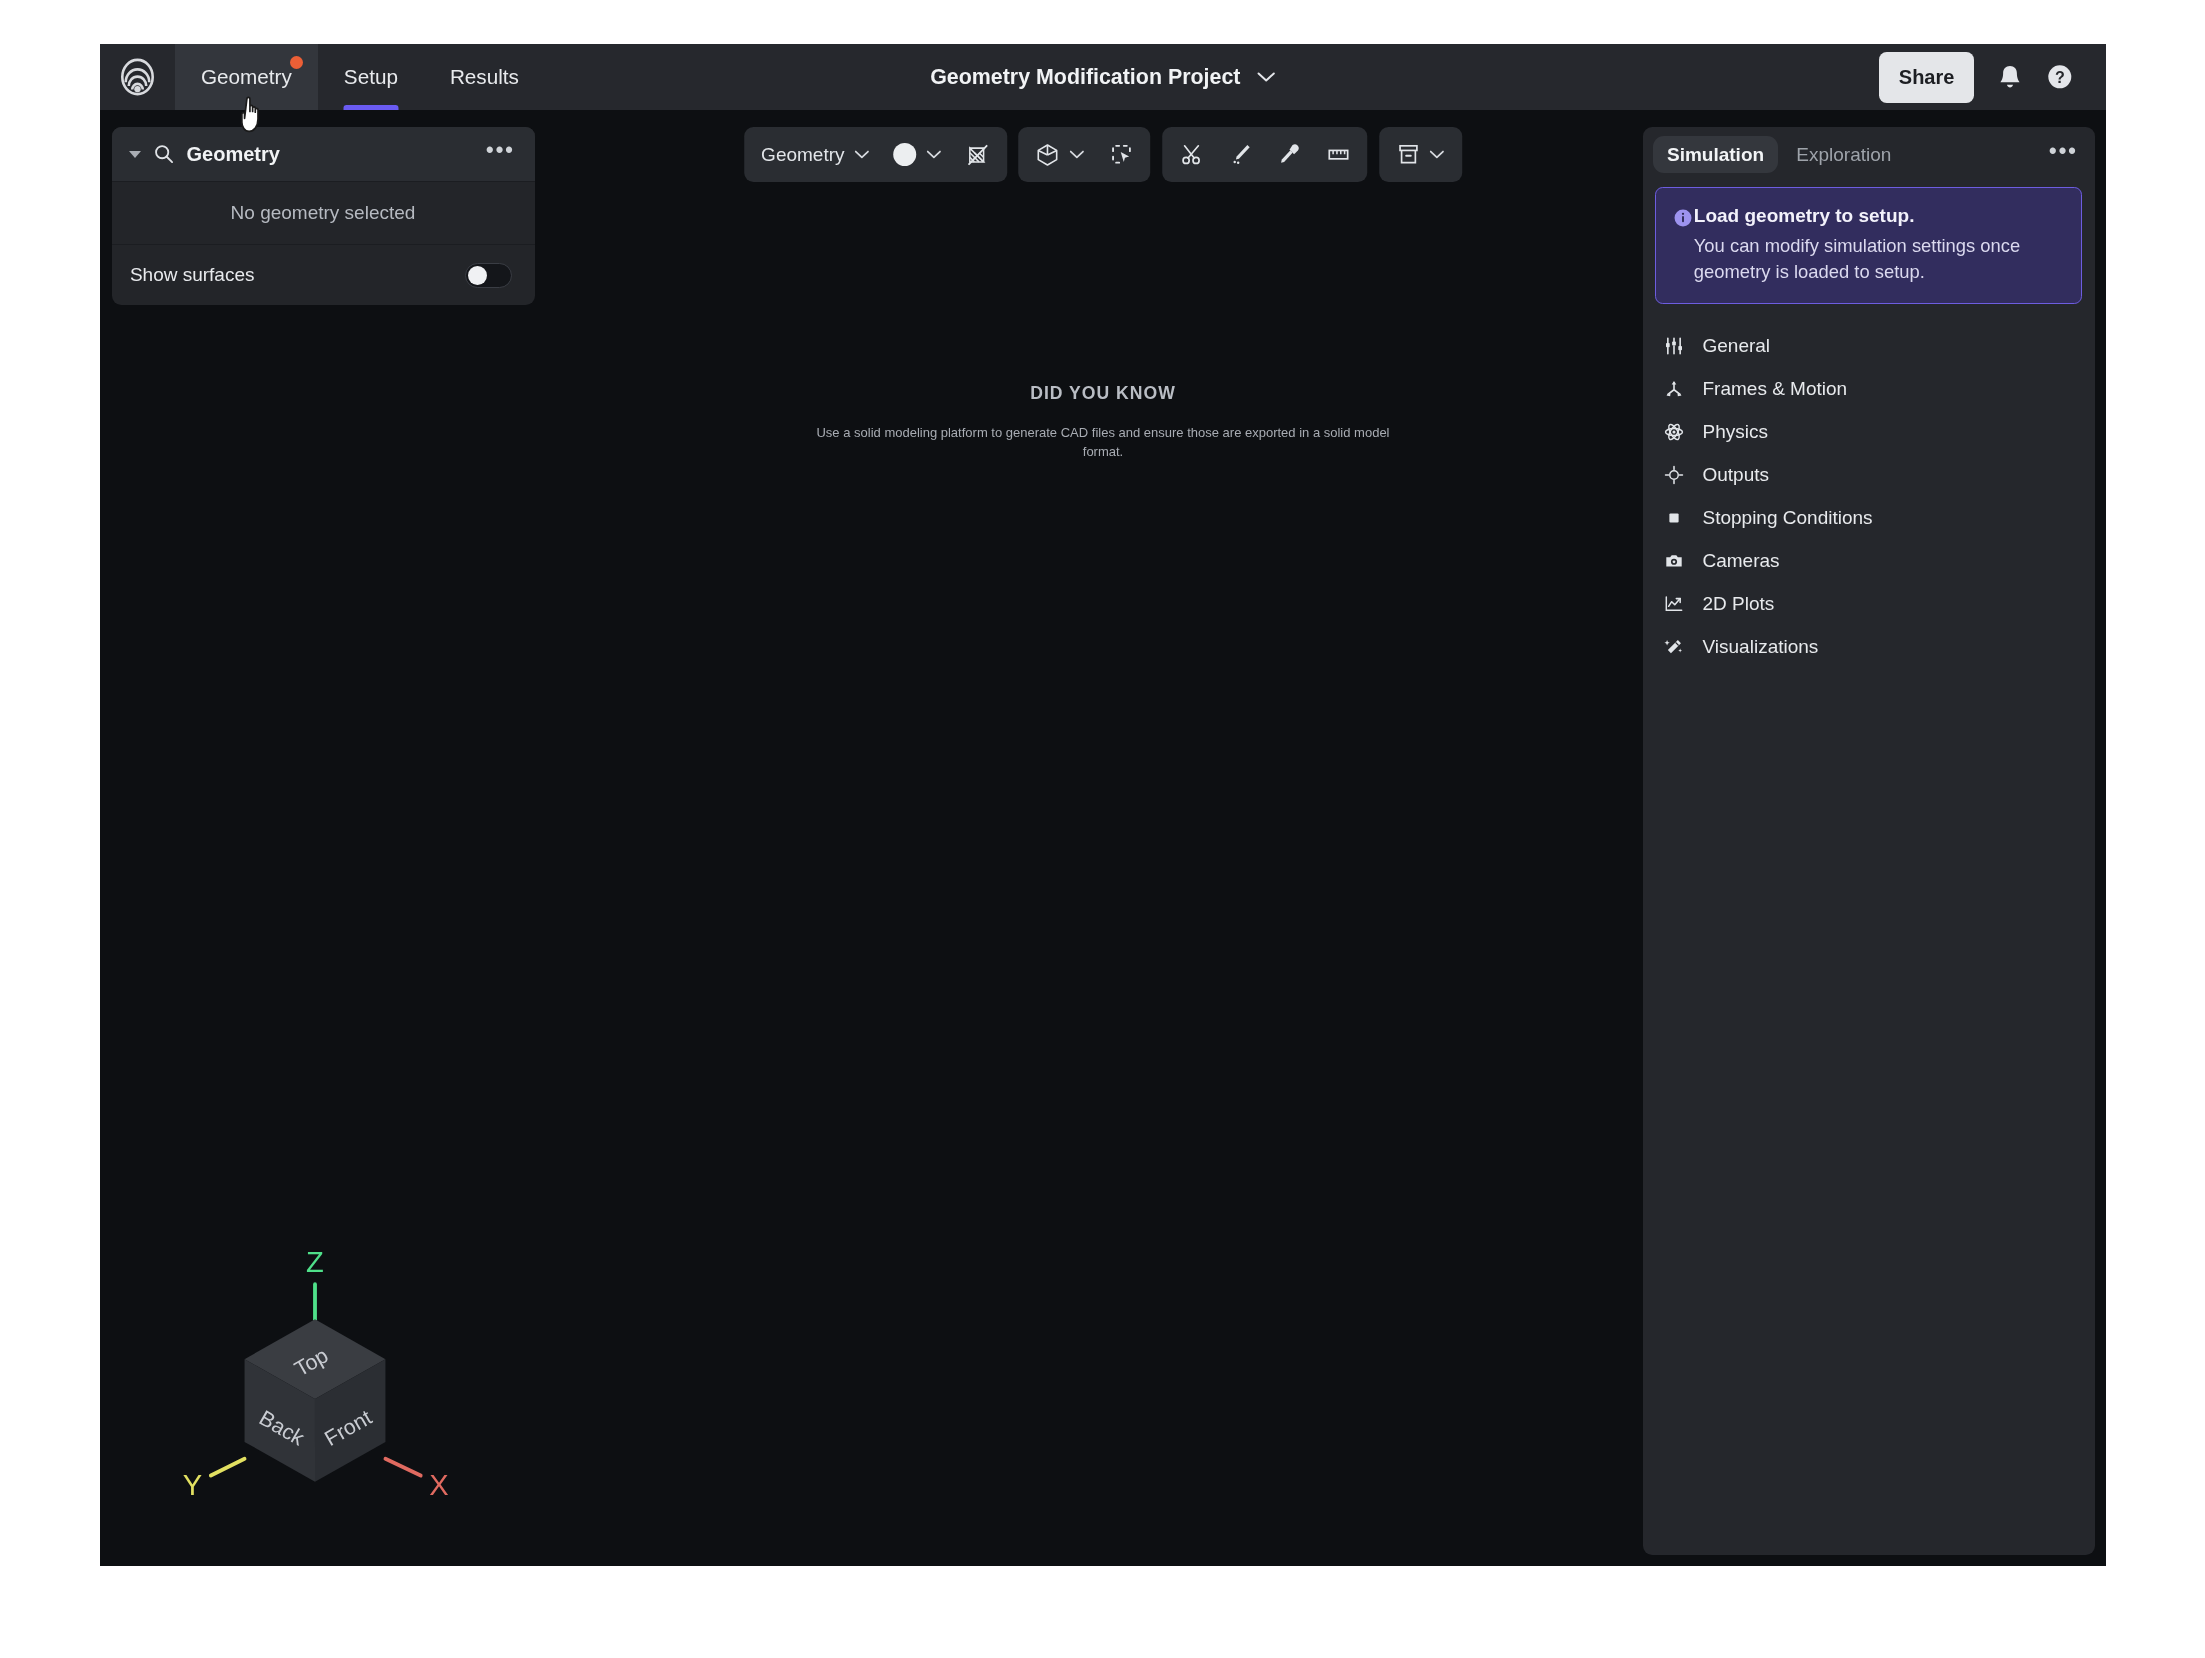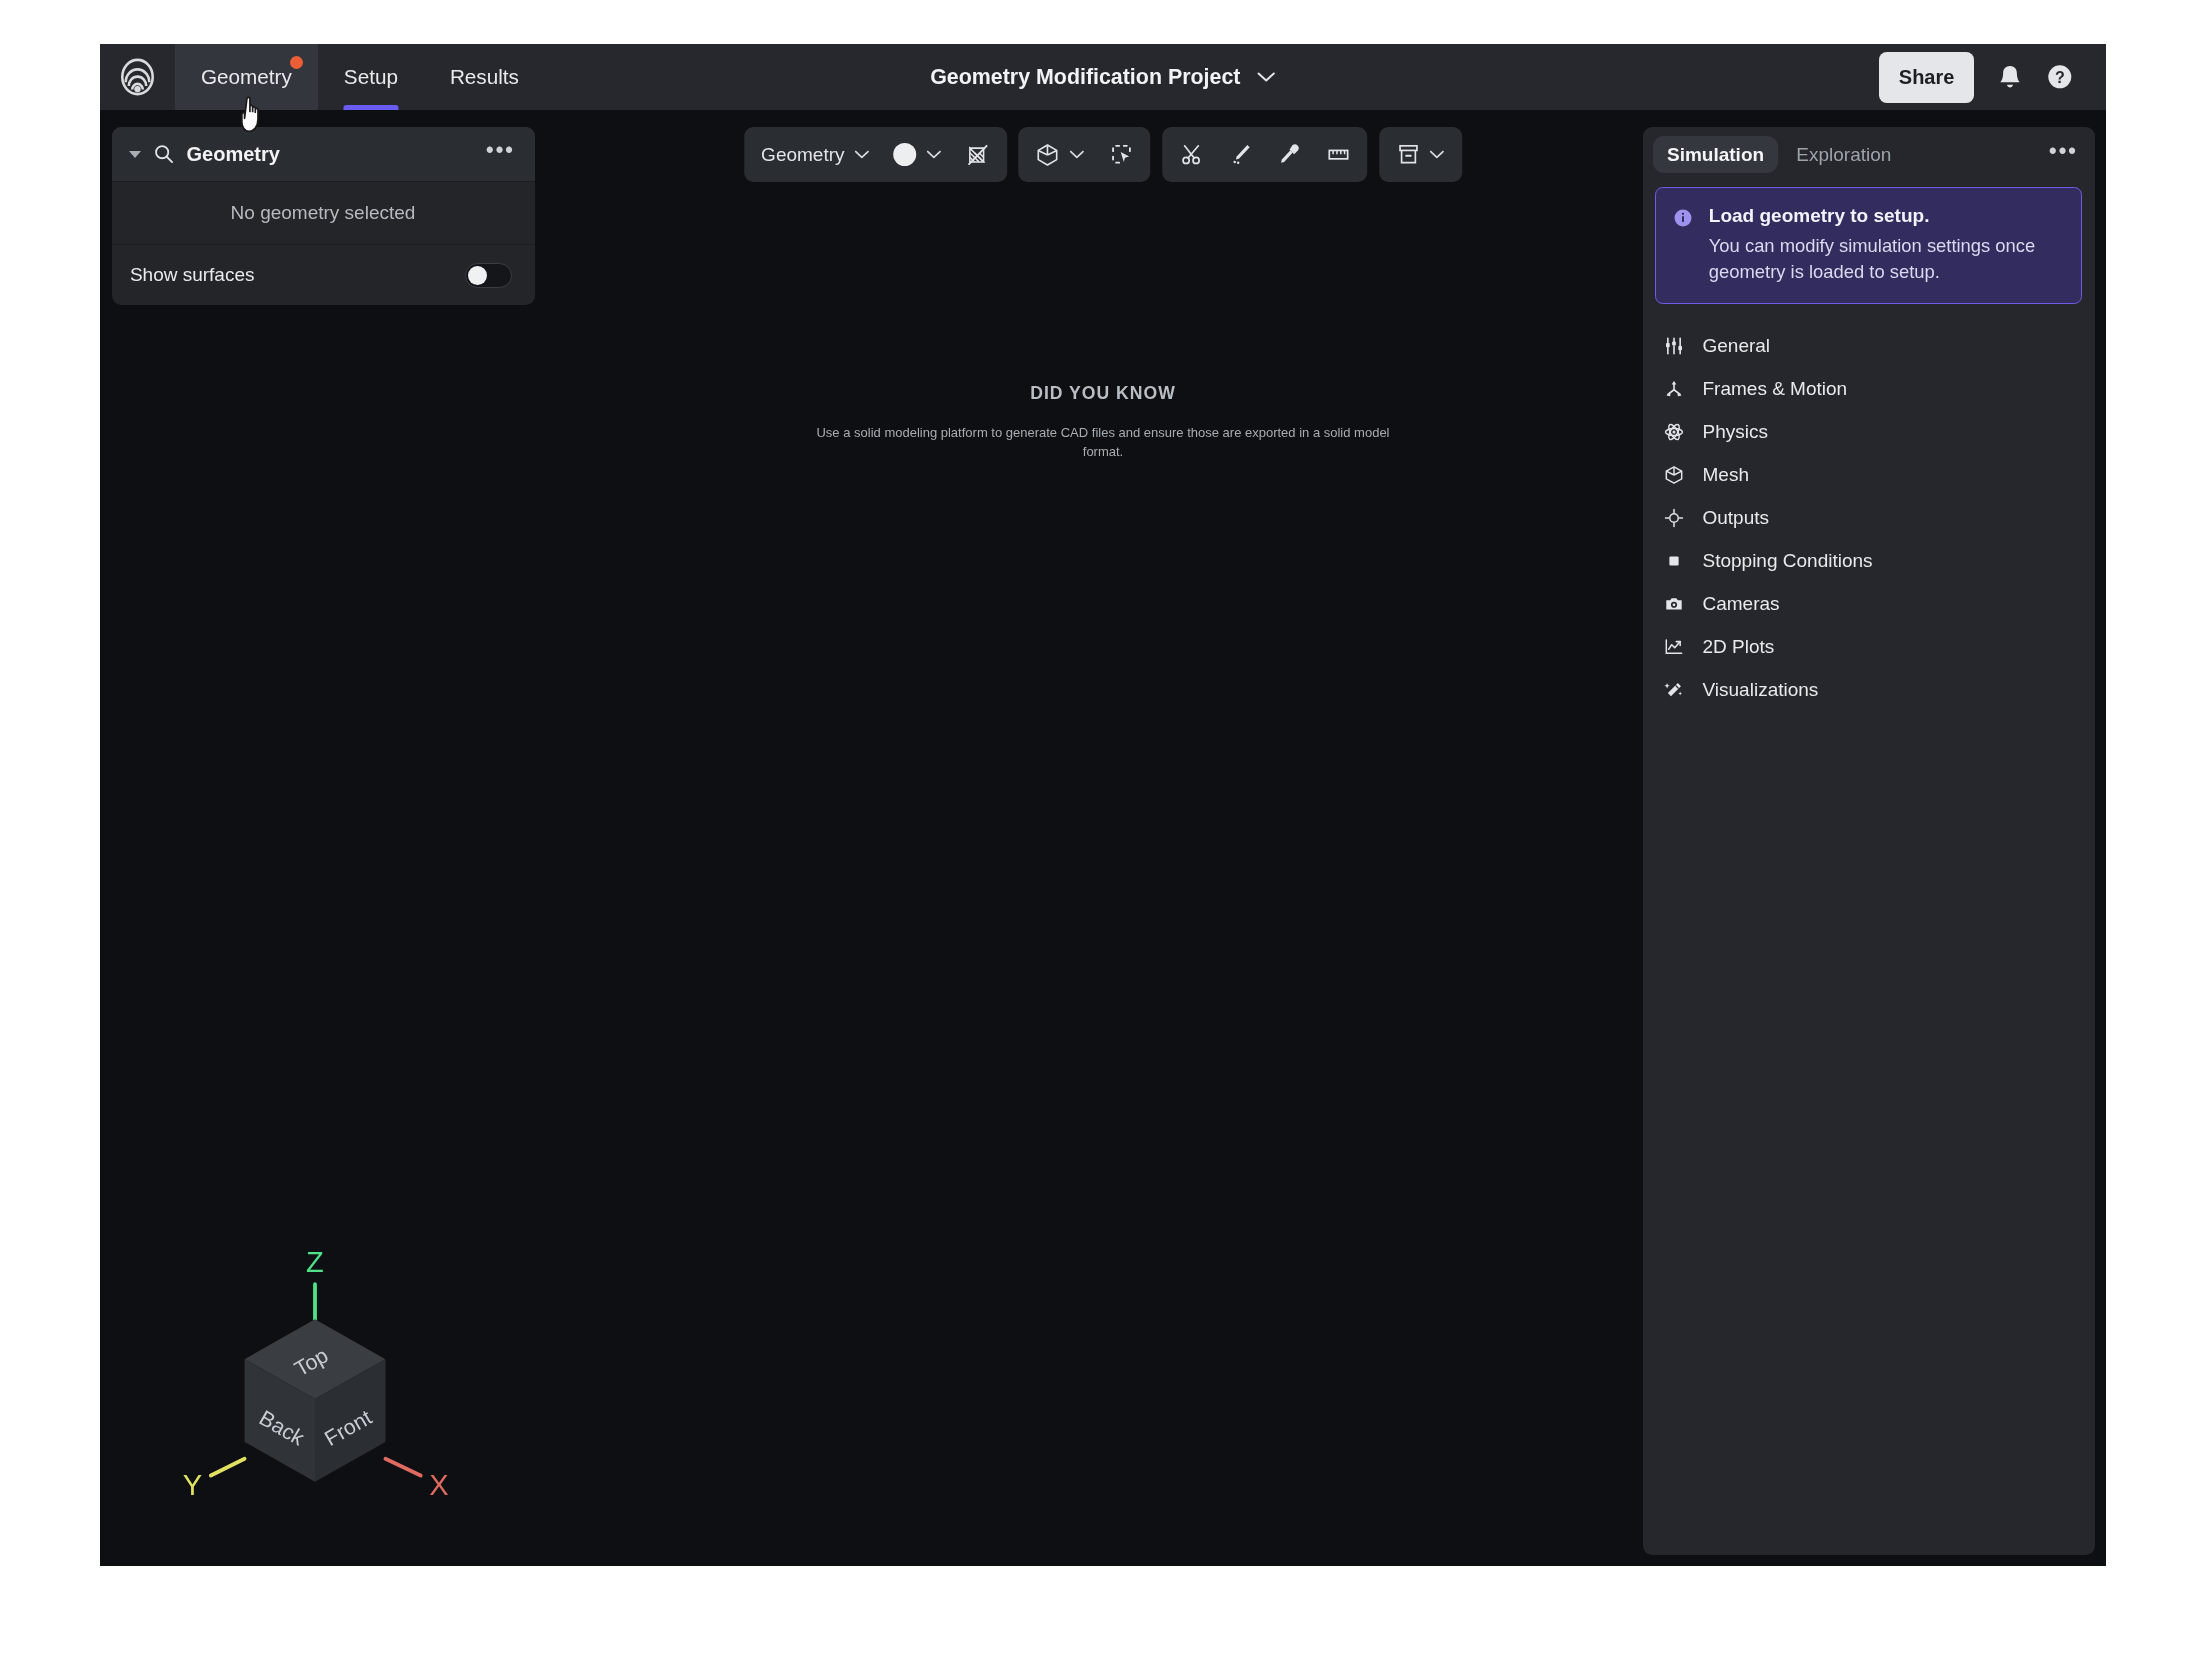--- a/index.html
+++ b/index.html
@@ -166,21 +166,21 @@
   .rp-tab.active { background: #34373d; color: #f2f4f6; font-weight: bold; }
   .rp-ellipsis {
     margin-left: auto; color: #cfd3d8; font-size: 23px; letter-spacing: 1.5px;
     line-height: 0.6; cursor: pointer; padding-bottom: 6.1px;
   }
   .banner {
     margin: 4.6px 12.3px 0 12.3px;
     background: #322d5e; border: 0.8px solid #6d5de0;
     border-radius: 7.7px;
     padding: 17px 17px 18.4px 17px;
-    display: flex; gap: 16px;
+    display: flex; gap: 1px;
   }
   .banner .info-ico { flex: none; margin-top: 3.1px; }
   .banner .b-title { font-size: 19px; font-weight: bold; color: #f3f2fb; margin-bottom: 6.1px; }
   .banner .b-body { font-size: 18.4px; line-height: 1.42; color: #dbd9ef; }
   .menu { padding: 20px 0 0 0; }
   .menu-item {
     display: flex; align-items: center; gap: 17px;
     height: 43px; padding: 0 20px; cursor: pointer;
   }
   .menu-item .mi-ico { width: 23px; display: flex; align-items: center; justify-content: center; }
@@ -445,29 +445,20 @@
                 <ellipse cx="13" cy="13" rx="11" ry="4.6"></ellipse>
                 <ellipse cx="13" cy="13" rx="11" ry="4.6" transform="rotate(60 13 13)"></ellipse>
                 <ellipse cx="13" cy="13" rx="11" ry="4.6" transform="rotate(120 13 13)"></ellipse>
               </g>
               <circle cx="13" cy="13" r="2" fill="#e2e5e9"></circle>
             </svg>
           </span>
           <span class="mi-label">Physics</span>
         </div>
 
-        <div class="menu-item">
-          <span class="mi-ico">
-            <svg width="20" height="20" viewBox="0 0 26 26">
-              <path d="M13 2.5 L23 8 L23 18 L13 23.5 L3 18 L3 8 Z" fill="none" stroke="#e2e5e9" stroke-width="1.9" stroke-linejoin="round"></path>
-              <path d="M13 2.5 L13 13 M13 13 L23 8 M13 13 L3 8" fill="none" stroke="#e2e5e9" stroke-width="1.9" stroke-linejoin="round"></path>
-            </svg>
-          </span>
-          <span class="mi-label">Mesh</span>
-        </div>
 
         <div class="menu-item">
           <span class="mi-ico">
             <svg width="20" height="20" viewBox="0 0 26 26">
               <circle cx="13" cy="13" r="5.5" fill="none" stroke="#e2e5e9" stroke-width="1.9"></circle>
               <g stroke="#e2e5e9" stroke-width="2" stroke-linecap="round">
                 <path d="M13 2 L13 6 M13 20 L13 24 M2 13 L6 13 M20 13 L24 13"></path>
               </g>
             </svg>
           </span>

